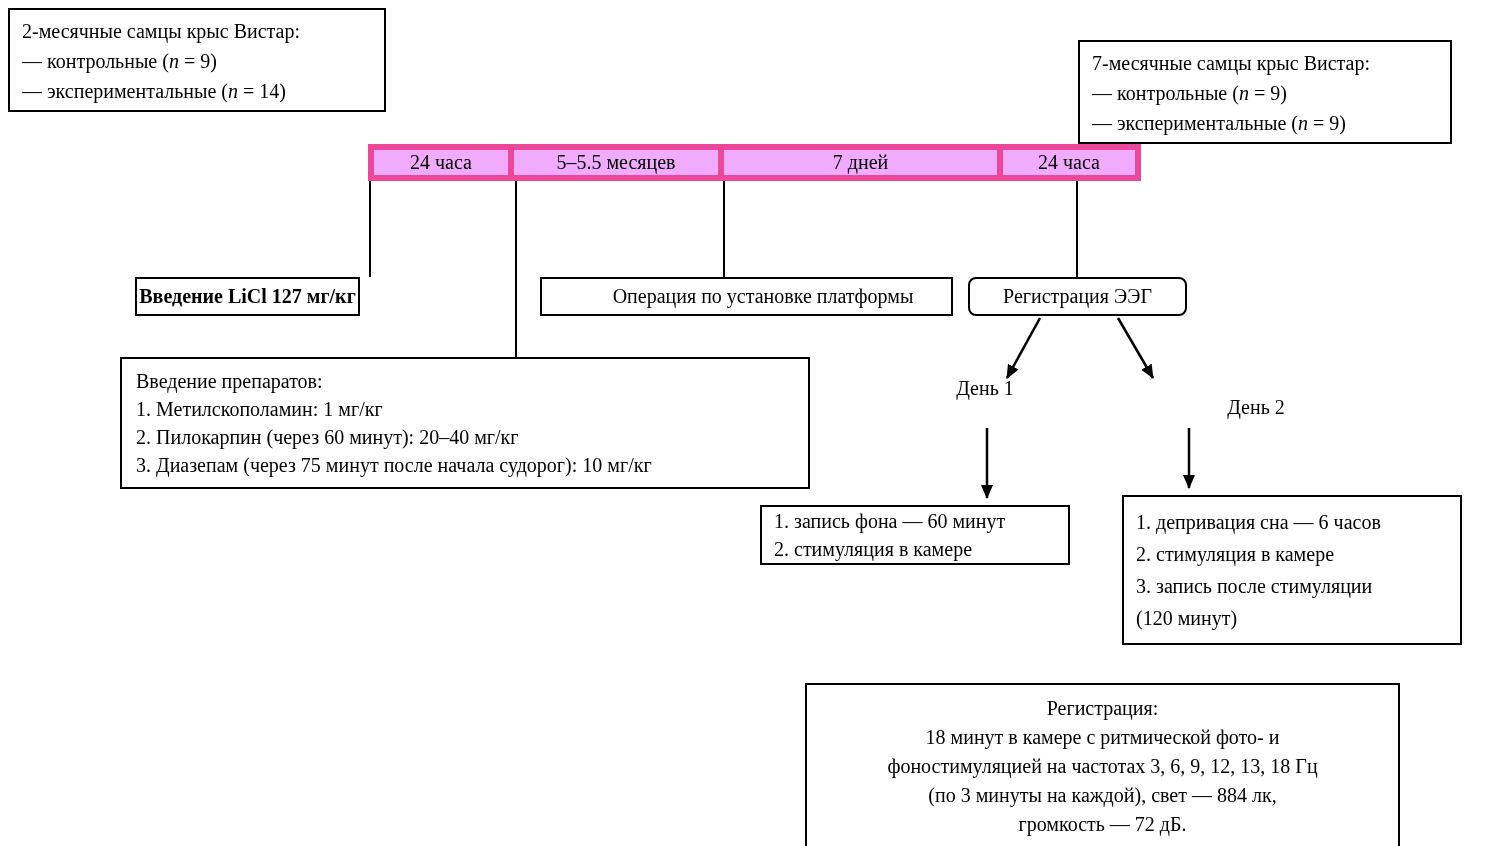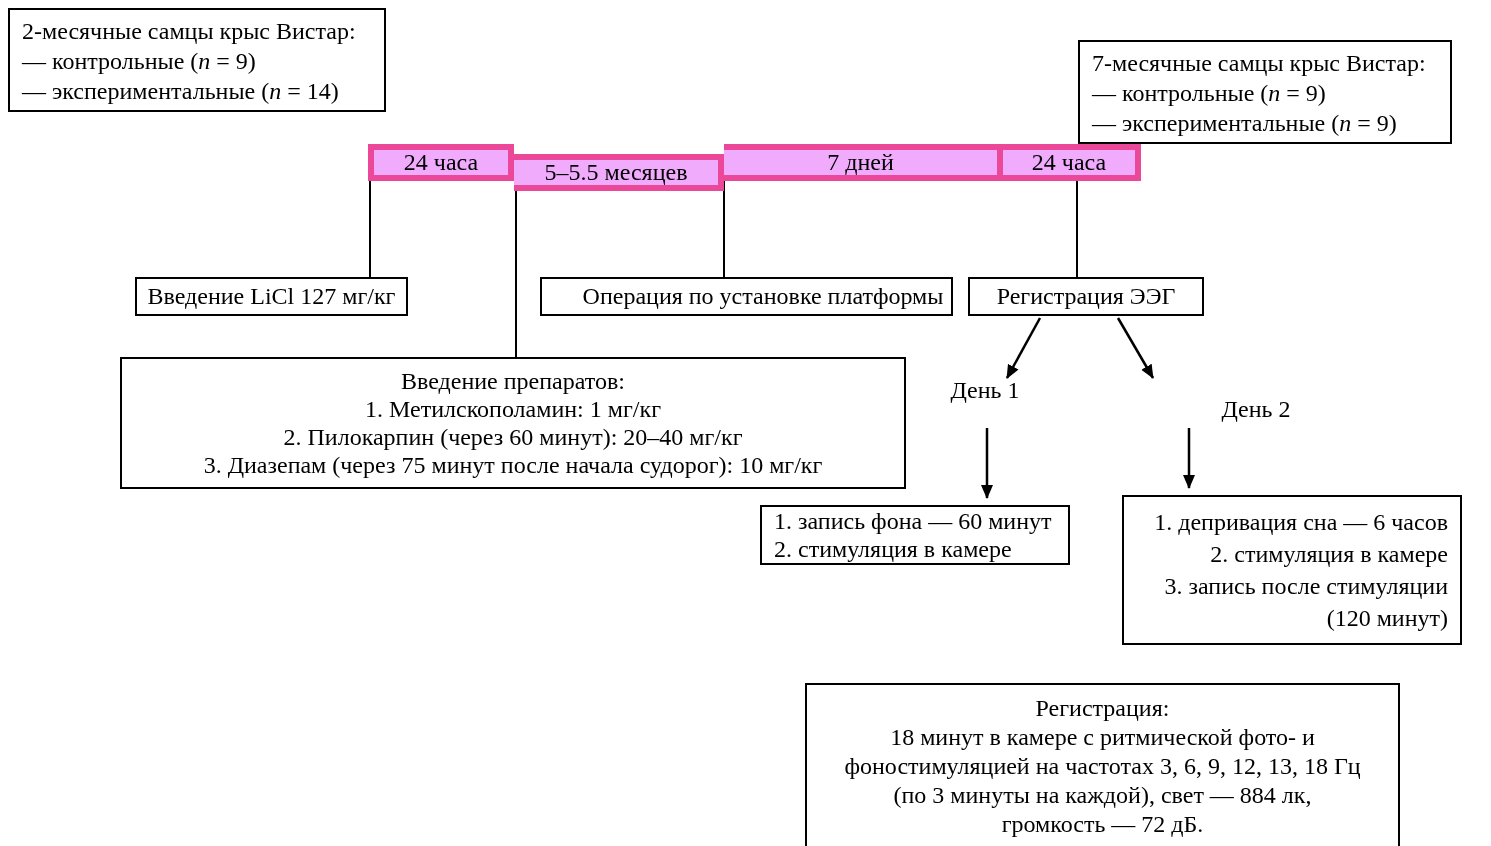--- a/index.html
+++ b/index.html
@@ -7,21 +7,21 @@
     padding: 0;
     background: #ffffff;
   }
   * { box-sizing: border-box; }
   .canvas {
     position: relative;
     width: 1491px;
     height: 846px;
     background: #ffffff;
     font-family: "Liberation Serif", "DejaVu Serif", serif;
-    font-size: 24px;
+    font-size: 20px;
     color: #000000;
     overflow: hidden;
   }
   .box {
     position: absolute;
     border: 2px solid #000000;
     background: #ffffff;
   }
   .it { font-style: italic; }
 
@@ -44,42 +44,41 @@
   .seg {
     border: 6px solid #ec4899;
     background: #f0abfc;
     display: flex;
     align-items: center;
     justify-content: center;
     height: 100%;
   }
   .seg + .seg { border-left: none; }
   .seg0 { width: 146px; }
-  .seg1 { width: 210px; margin-top: 10px; }
+  .seg1 { width: 210px; }
   .seg2 { width: 279px; text-align: center; }
   .seg3 { width: 138px; }
 
   
   .step {
     height: 39px;
     display: flex;
     align-items: center;
     justify-content: center;
     white-space: nowrap;
   }
-  .box-licl    { left: 135px; top: 277px; width: 273px; }
+  .box-licl    { left: 135px; top: 277px; width: 225px; font-weight: bold; }
   .box-surgery { left: 540px; top: 277px; width: 413px; padding-left: 33px; }
-  .box-eeg     { left: 968px; top: 277px; width: 236px; }
+  .box-eeg     { left: 968px; top: 277px; width: 219px; border-radius: 8px; }
 
   
   .box-drugs {
-    left: 120px; top: 357px; width: 786px;
+    left: 120px; top: 357px; width: 690px;
     padding: 8px 14px;
     line-height: 28px;
-    text-align: center;
   }
 
   
   .day-label {
     position: absolute;
     width: 100px;
     text-align: center;
   }
   .day-label-1 { left: 935px;  top: 377px; }
   .day-label-2 { left: 1206px; top: 396px; }
@@ -87,21 +86,20 @@
   
   .box-day1 {
     left: 760px; top: 505px; width: 310px;
     padding: 0 12px;
     line-height: 28px;
   }
   .box-day2 {
     left: 1122px; top: 495px; width: 340px;
     padding: 9px 12px;
     line-height: 32px;
-    text-align: right;
   }
 
   
   .box-stim {
     left: 805px; top: 683px; width: 595px;
     padding: 9px 16px;
     line-height: 29px;
     text-align: center;
   }
 

